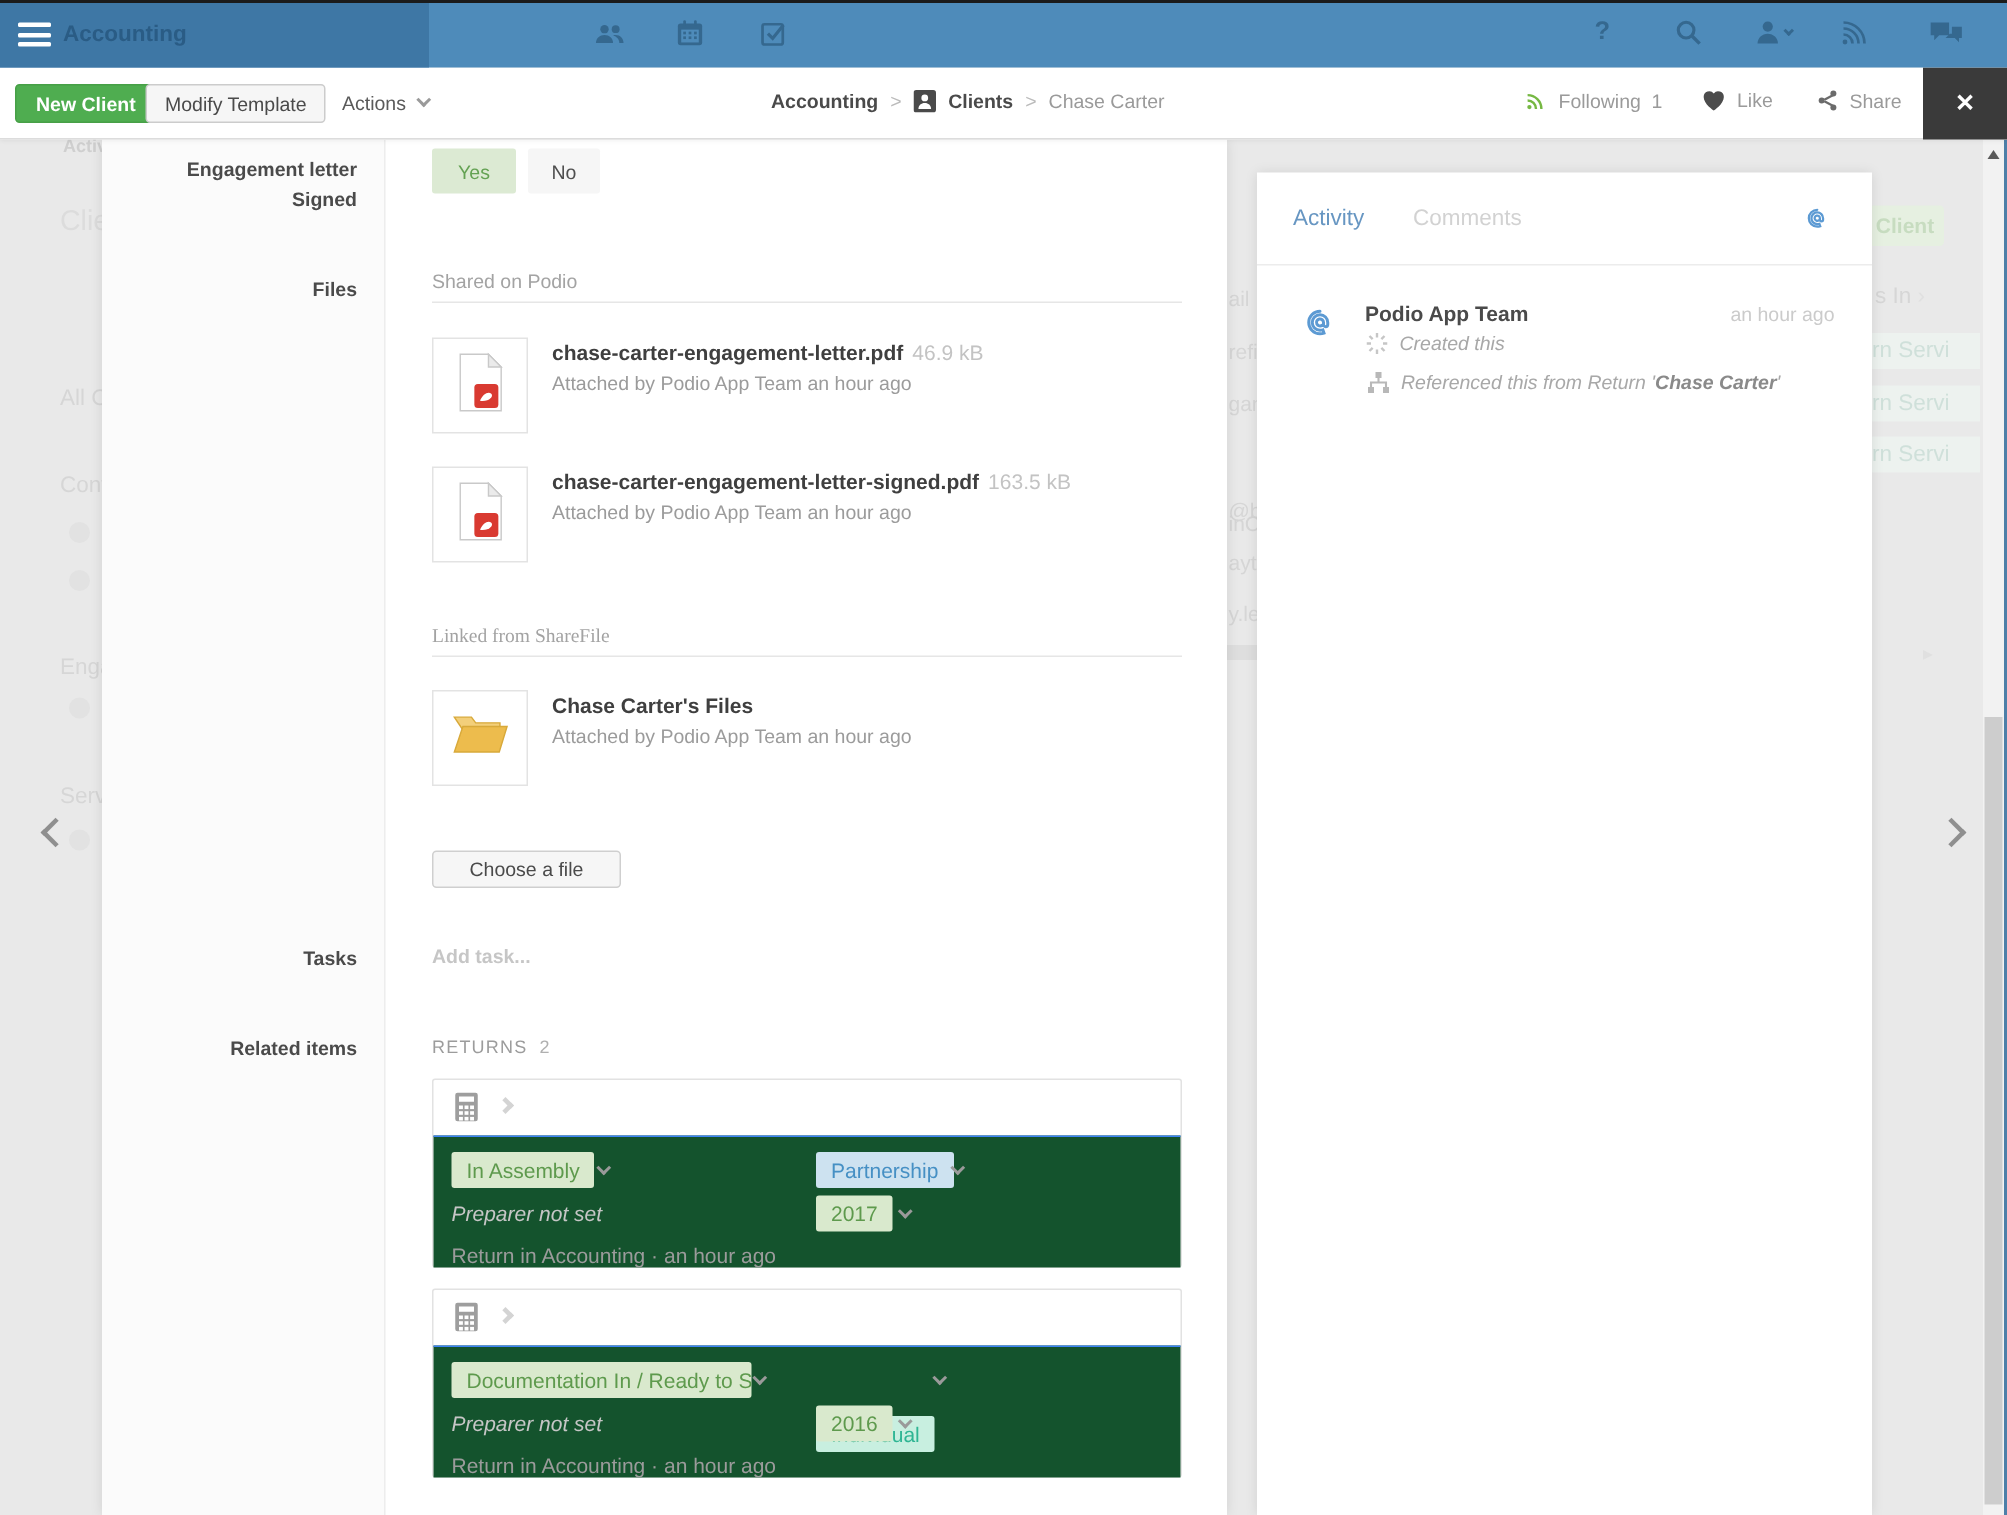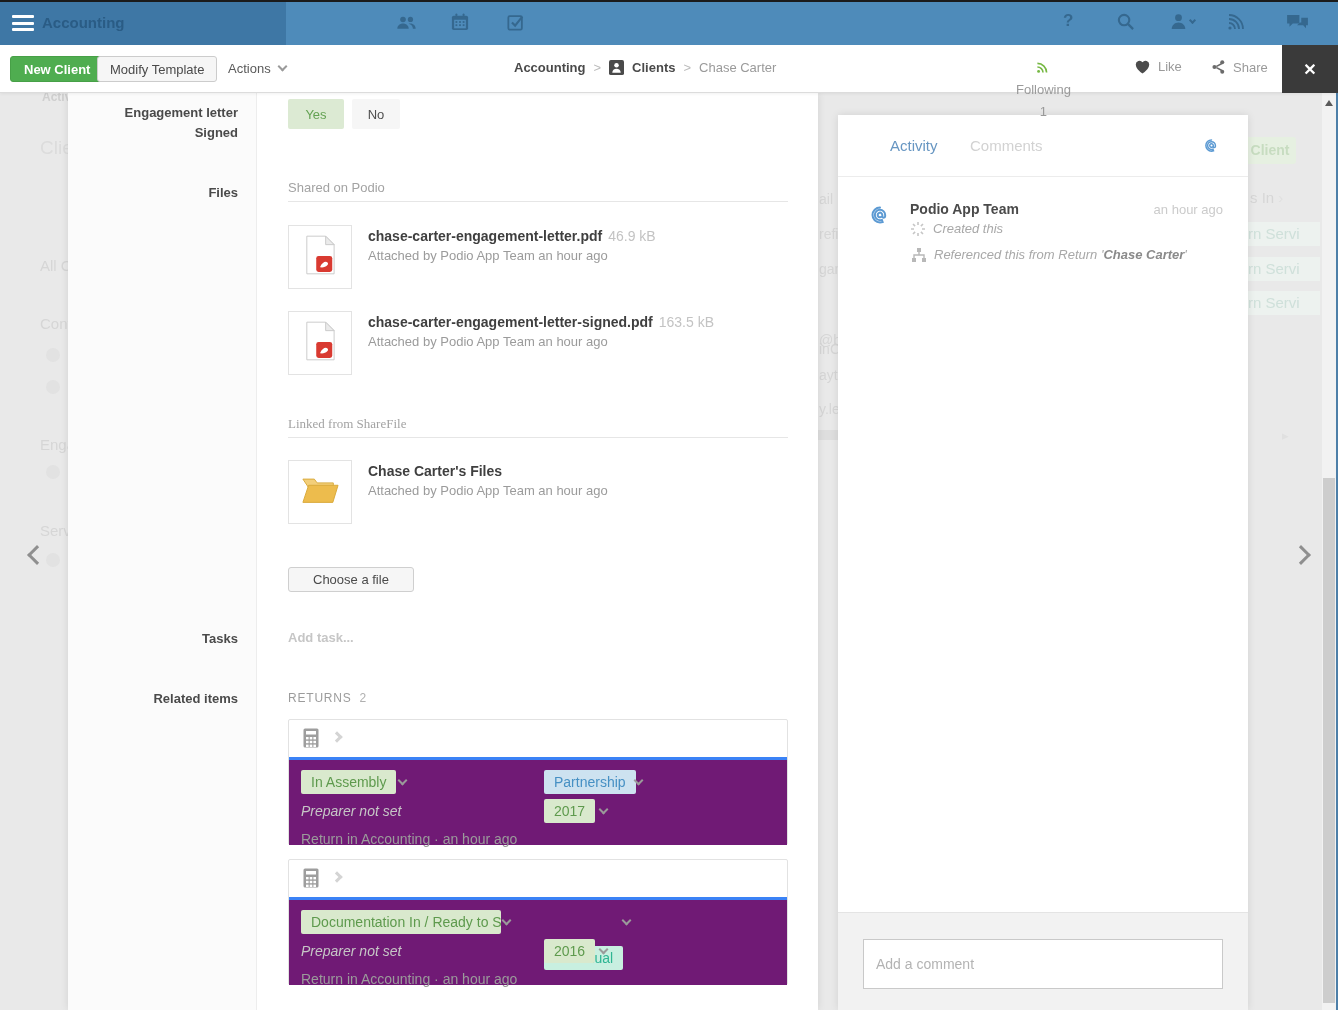--- a/index.html
+++ b/index.html
@@ -50,31 +50,31 @@
   .thumb { width:64px; height:64px; border:1px solid #e3e3e3; background:#fff; display:flex; align-items:center; justify-content:center; cursor:pointer; }
   .fname { font-size:14px; font-weight:bold; color:#3f3f3f; cursor:pointer; }
   .fsize { font-size:14px; color:#c3c3c3; font-weight:normal; margin-left:6px; }
   .fmeta { font-size:13px; color:#9b9b9b; }
   .choose { height:25px; padding:0 24px; background:#f6f6f6; border:1px solid #cfcfcf; border-radius:3px; font-size:13px; color:#4a4a4a; display:flex; align-items:center; cursor:pointer; }
   .addtask { font-size:13px; color:#c6c6c6; cursor:text;font-weight:bold; }
   .rheader { font-size:12px; color:#9c9c9c; letter-spacing:0.8px; }
   .rcount { color:#b0b0b0; margin-left:8px; letter-spacing:0; }
   .card { width:500px; height:126px; border:1px solid #e2e2e2; border-radius:2px; background:#fff; }
   .card-head { position:relative; height:37px; cursor:pointer; }
-  .card-body { position:relative; height:88px; background:#701a75; border-top:3px solid #3b82f6; }
+  .card-body { position:relative; height:88px; background:#14532d; border-top:1px solid #3b82f6; }
   .tag { position:absolute; height:24px; padding:0 10px; font-size:14px; display:flex; align-items:center; border-radius:2px; cursor:pointer; white-space:nowrap; overflow:hidden; }
   .tag.green { background:#d9e9cd; color:#5e9a4d; }
   .tag.blue  { background:#cde2f0; color:#4690c4; }
   .tag.mint  { background:#c8efe0; color:#2fb593; }
   .prep { position:absolute; font-size:14px; font-style:italic; color:#c6c6c6; }
   .rmeta { position:absolute; font-size:14px; color:#9b9b9b; }
 
   
   .apanel { left:838px; top:115px; width:410px; height:895px; background:#ffffff; z-index:5; box-shadow:0 0 8px rgba(0,0,0,0.10); }
-  .tab { font-size:15px; cursor:pointer;margin-left:28px; }
+  .tab { font-size:15px; cursor:pointer; }
   .tab.on  { color:#6796c2; }
   .tab.off { color:#d2d2d2; }
   .a-author { font-size:14px; font-weight:bold; color:#4a4a4a; cursor:pointer; }
   .a-time { font-size:13px; color:#cbcbcb; }
   .a-line { font-size:13px; font-style:italic; color:#a8a8a8; }
   .a-line b { color:#8a8a8a; }
   .comment-zone { left:0; top:797px; width:410px; height:98px; background:#f2f2f2; border-top:1px solid #e4e4e4; }
   .cinput { left:25px; top:26px; width:360px; height:50px; border:1px solid #c9c9c9; background:#fff; font-size:14px; padding:0 12px; font-family:"Liberation Sans",sans-serif; color:#444; }
   .cinput::placeholder { color:#b3b3b3; }
 
@@ -227,21 +227,21 @@
           <rect width="16" height="16" rx="2" fill="#4a4a4a"></rect>
           <circle cx="8" cy="5.6" r="2.4" fill="#fff"></circle>
           <path d="M3.5 13.5c0-2.6 2-4.2 4.5-4.2s4.5 1.6 4.5 4.2z" fill="#fff"></path>
         </svg>
     </span>
     <span class="crumb-b">Clients</span>
     <span class="crumb-sep">&gt;</span>
     <span class="crumb-cur">Chase Carter</span>
   </div>
 
-  <div class="abs tool-right" style="left:1016px;top:14px;flex-direction:column;">
+  <div class="abs tool-right" style="left:1016px;top:14px;">
     <span style="display:flex;">
       <svg width="16" height="16" viewBox="0 0 20 20" fill="none" stroke="#76b843" stroke-width="2">
           <circle cx="4.5" cy="15.5" r="1.8" fill="#76b843" stroke="none"></circle>
           <path d="M3 10a7 7 0 0 1 7 7"></path>
           <path d="M3 5.5A11.5 11.5 0 0 1 14.5 17"></path>
         </svg>
     </span>
     <span>Following</span>
     <span>1</span>
   </div>
@@ -444,16 +444,13 @@
             <rect x="10" y="10" width="4" height="4"></rect>
           </g>
           <path d="M7 4v3M2 10V7h10v3" fill="none" stroke="#b8b8b8" stroke-width="1.4"></path>
         </svg>
     </span>
     <span class="abs a-line" style="left:96px;top:132px;">
       <span>Referenced this from Return '</span><b>Chase Carter</b><span>'</span>
     </span>
   </div>
 
-  <div class="abs comment-zone">
-    <input class="abs cinput" type="text" placeholder="Add a comment" style="">
-  </div>
 </div>
 
 </body></html>

